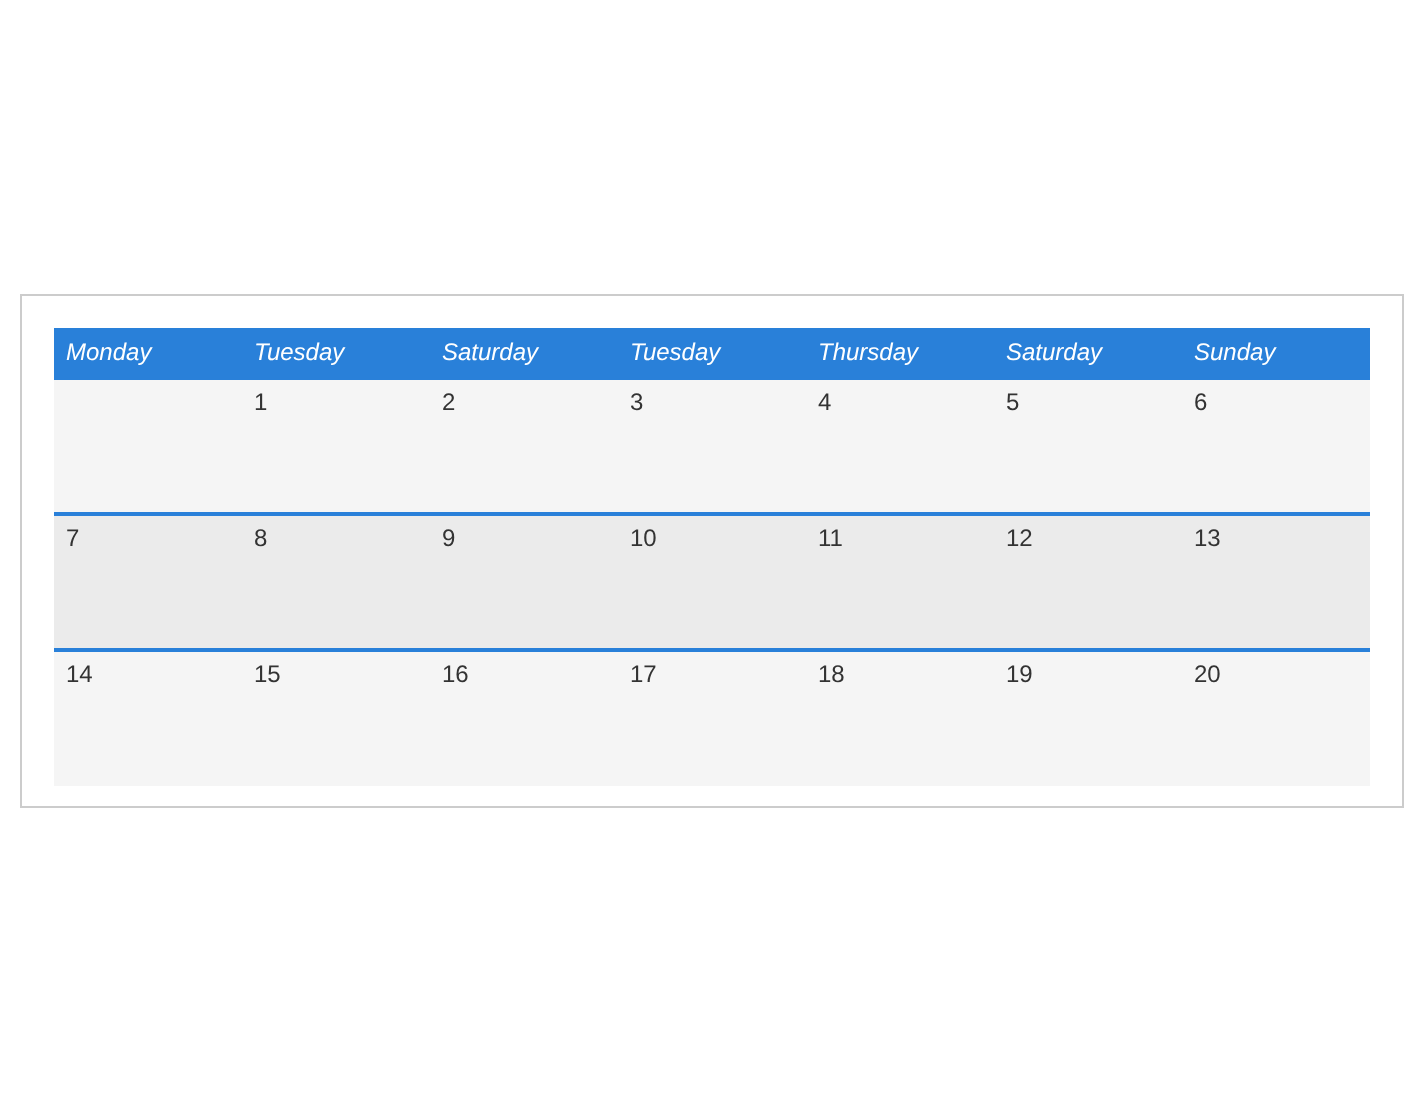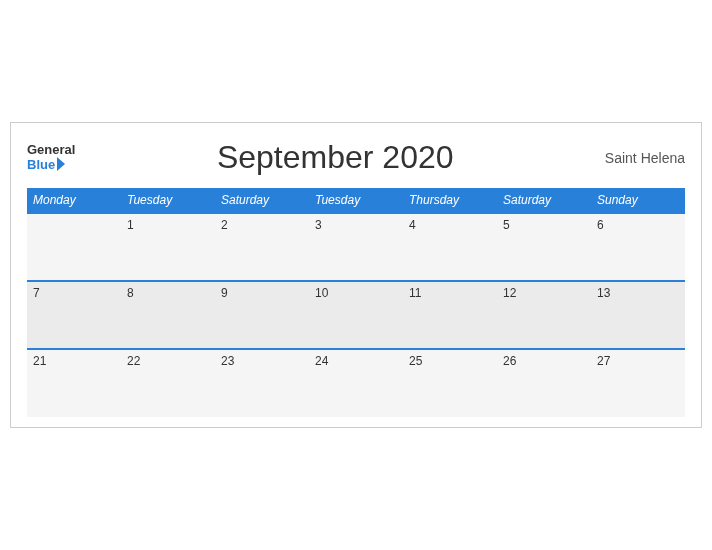--- a/index.html
+++ b/index.html
@@ -104,31 +104,20 @@
       color: #333;
     }
     .empty-cell {
       background: #f5f5f5;
     }
   </style>
 </head>
 <body>
 
 <div class="calendar-container">
-  <div class="calendar-header">
-    <div class="logo-area">
-      <span class="logo-general">General</span>
-      <div class="logo-blue">
-        <span class="logo-blue-text">Blue</span>
-        <div class="logo-triangle"></div>
-      </div>
-    </div>
-    <h1 class="calendar-title">September 2020</h1>
-    <div class="region-label">Saint Helena</div>
-  </div>
 
   <table class="calendar-grid">
     <thead>
       <tr>
       <th>Monday</th>
           <th>Tuesday</th>
           <th>Saturday</th>
           <th>Tuesday</th>
           <th>Thursday</th>
           <th>Saturday</th>
@@ -148,23 +137,23 @@
         <tr>
           <td><span class="day-number">7</span></td>
           <td><span class="day-number">8</span></td>
           <td><span class="day-number">9</span></td>
           <td><span class="day-number">10</span></td>
           <td><span class="day-number">11</span></td>
           <td><span class="day-number">12</span></td>
           <td><span class="day-number">13</span></td>
         </tr>
         <tr>
-          <td><span class="day-number">21</span></td>
-          <td><span class="day-number">22</span></td>
-          <td><span class="day-number">23</span></td>
-          <td><span class="day-number">24</span></td>
-          <td><span class="day-number">25</span></td>
-          <td><span class="day-number">26</span></td>
-          <td><span class="day-number">27</span></td>
+          <td><span class="day-number">14</span></td>
+          <td><span class="day-number">15</span></td>
+          <td><span class="day-number">16</span></td>
+          <td><span class="day-number">17</span></td>
+          <td><span class="day-number">18</span></td>
+          <td><span class="day-number">19</span></td>
+          <td><span class="day-number">20</span></td>
         </tr>
       </tbody>
   </table>
 </div>
 
 </body></html>

